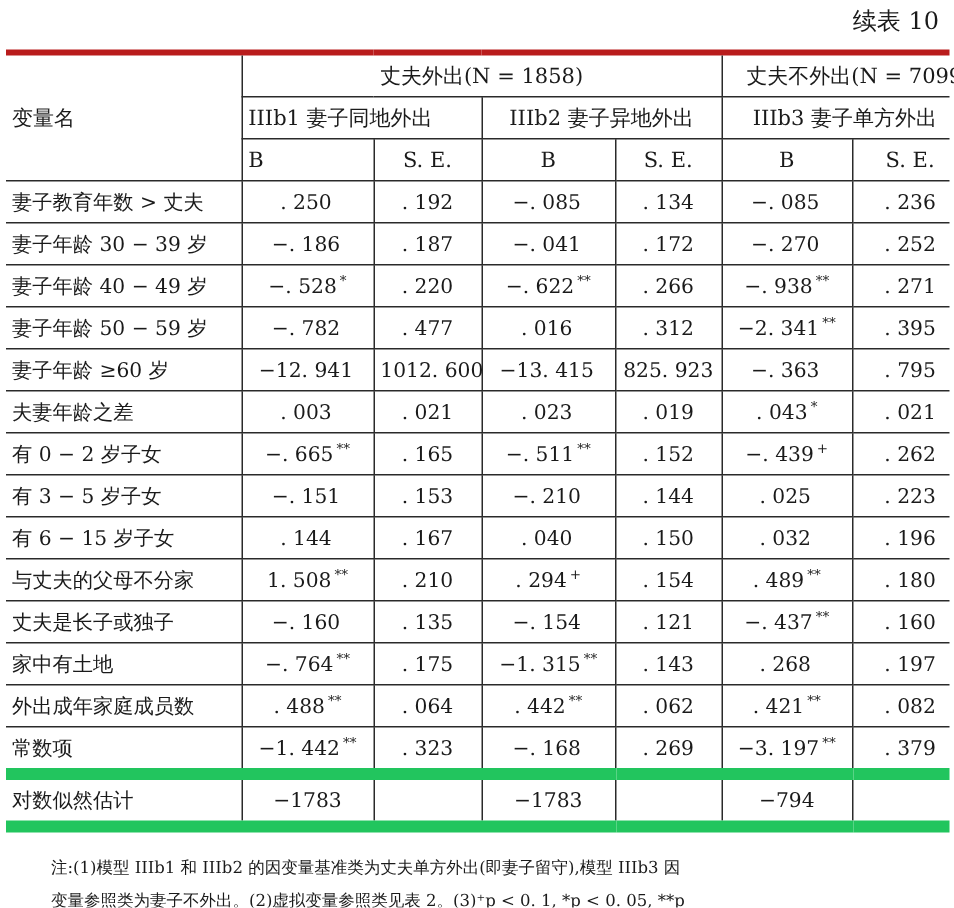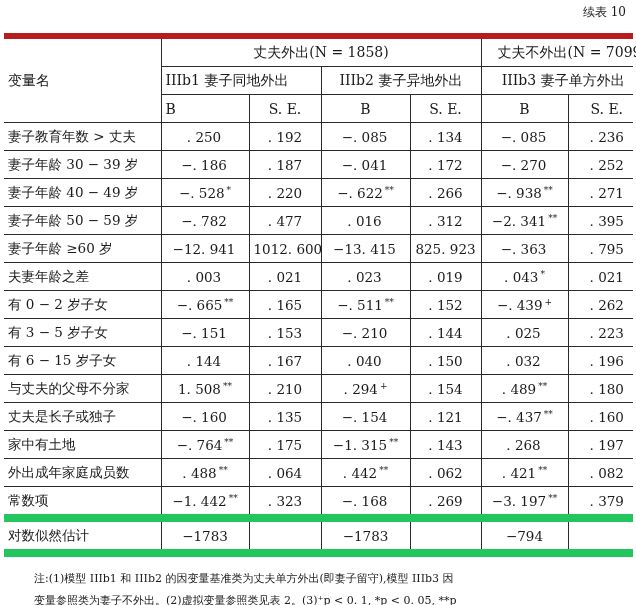--- a/index.html
+++ b/index.html
@@ -1,24 +1,24 @@
 <!DOCTYPE html>
 <html><head>
 <meta charset="utf-8">
 <style>
   html, body { margin: 0; padding: 0; background: #ffffff; }
   body { width: 636px; height: 605px; position: relative; overflow: hidden;
          font-family: "DejaVu Serif", "Liberation Serif", serif; color: #1a1a1a; }
-  .caption { position: absolute; right: 10px; top: 4px; font-size: 12px; }
+  .caption { position: absolute; right: 10px; top: 4px; font-size: 16px; }
   table.t { position: absolute; left: 4px; top: 33px; width: 629px;
             border-collapse: collapse; font-size: 13.5px; table-layout: fixed; }
   table.t td, table.t th { border: 1px solid #2a2a2a; height: 27px; padding: 0 4px;
             text-align: center; font-weight: normal; white-space: nowrap; }
   table.t th { font-size: 14px; }
-  table.t tr:first-child th { border-top: 6px solid #b91c1c; }
+  table.t tr:first-child th { border-top: 4px solid #b91c1c; }
   table.t tr:last-child td { border-bottom: 8px solid #22c55e; }
   table.t td:first-child, table.t th:first-child { border-left: none; text-align: left; }
   table.t td:last-child, table.t th:last-child { border-right: none; padding-left: 16px; }
   table.t th.varname { }
   sup { font-size: 9px; vertical-align: 5px; margin-left: 2px; }
   .note { position: absolute; left: 34px; top: 568px; width: 596px;
           font-size: 11px; line-height: 22px; }
 </style>
 </head>
 <body>

